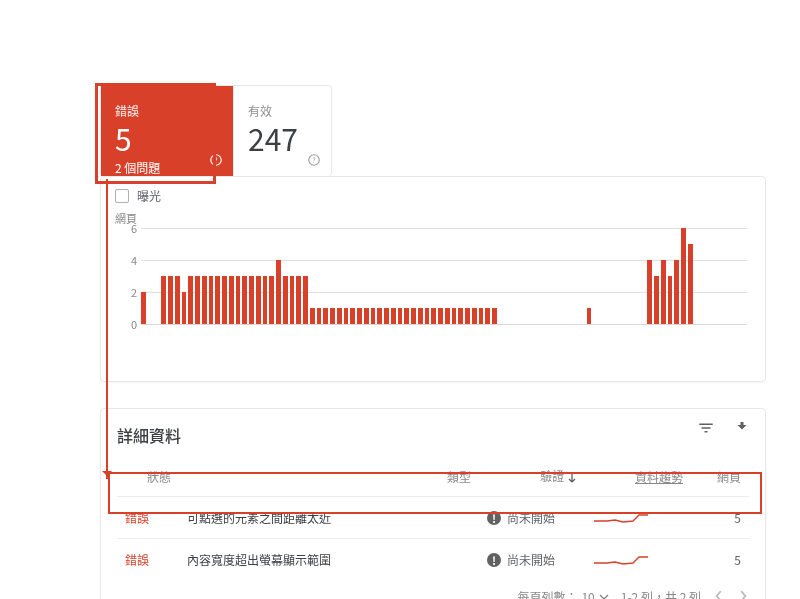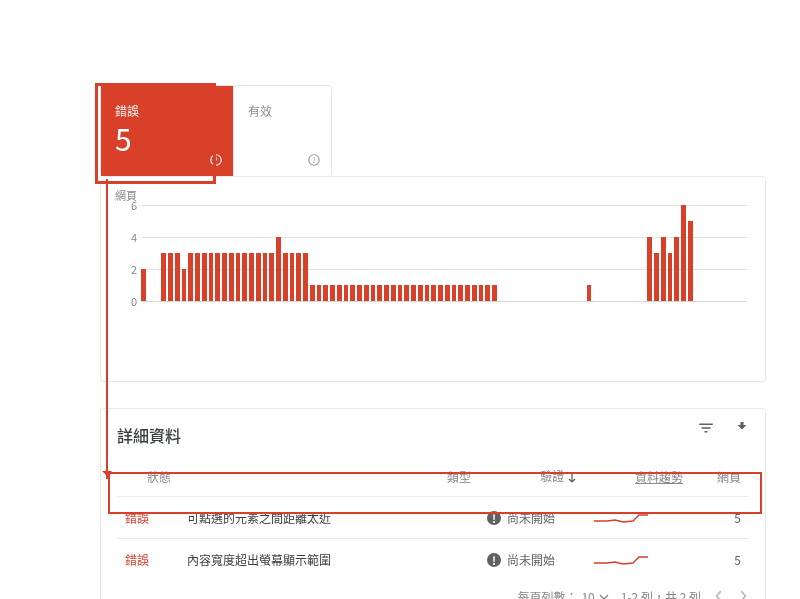--- a/index.html
+++ b/index.html
@@ -12,21 +12,21 @@
   .card{background:#fff;border:1px solid #e8e8e8;border-radius:4px;box-shadow:0 1px 2px rgba(0,0,0,0.04);}
 
   
   .metrics{display:flex;align-items:stretch;border-bottom:0;}
   .metric{flex:1;position:relative;padding:16px 14px 18px 14px;border-right:1px solid #e8e8e8;}
   .metric:last-child{border-right:none;}
   .metric.error{background:#d8402a;color:#fff;}
   .metric .label{font-size:12px;opacity:.95;}
   .metric .value{font-size:30px;line-height:34px;font-weight:400;margin-top:2px;color:#3c4043;}
   .metric.error .value{color:#fff;}
-  .metric .sub{font-size:12px;margin-top:20px;}
+  .metric .sub{font-size:12px;margin-top:4px;}
   .metric .help{position:absolute;right:10px;bottom:10px;width:14px;height:14px;}
   .help svg circle{fill:none;stroke:currentColor;stroke-width:1.3;}
   .metric.valid .help{color:#9e9e9e;}
   .metric.error .help{color:#fff;}
 
   
   .chart-card{margin-top:-1px;padding:10px 14px 4px 14px;}
   .expo-row{display:flex;align-items:center;gap:8px;margin-bottom:6px;}
   .checkbox{width:14px;height:14px;border:1.5px solid #b0b0b0;border-radius:2px;box-sizing:border-box;}
   .chart-wrap{position:relative;}
@@ -93,31 +93,36 @@
           <div class="sub">2 個問題</div>
           <span class="help">
             <svg viewBox="0 0 16 16">
                 <circle cx="8" cy="8" r="6"></circle>
                 <text x="8" y="11" text-anchor="middle" font-size="8" fill="currentColor">?</text>
               </svg>
           </span>
         </div>
         <div class="metric valid">
           <div class="label" style="color:#888;">有效</div>
+          <div class="value">247</div>
           <span class="help">
             <svg viewBox="0 0 16 16">
                 <circle cx="8" cy="8" r="6"></circle>
                 <text x="8" y="11" text-anchor="middle" font-size="8" fill="currentColor">?</text>
               </svg>
           </span>
         </div>
       </div>
     </div>
 
     <div class="card chart-card" style="margin-top:0;height:190px;">
+      <div class="expo-row">
+        <span class="checkbox"></span>
+        <span style="font-size:12px;color:#5f6368;">曝光</span>
+      </div>
       <div class="y-label">網頁</div>
       <div class="chart-wrap" style="height:114px;">
         <div class="y-axis">
           <span>6</span>
           <span>4</span>
           <span>2</span>
           <span>0</span>
         </div>
         <div class="plot">
           <div class="gridline" style="top:0%"></div>

